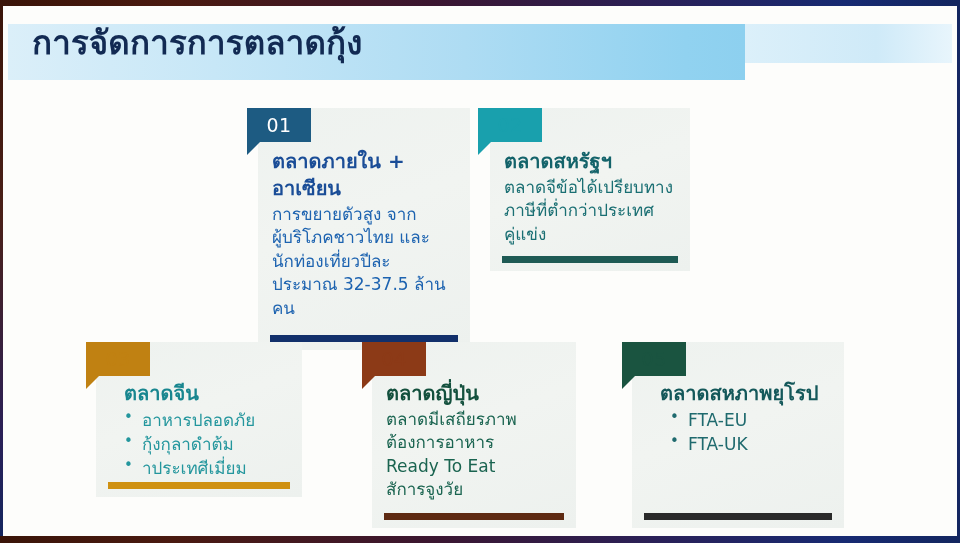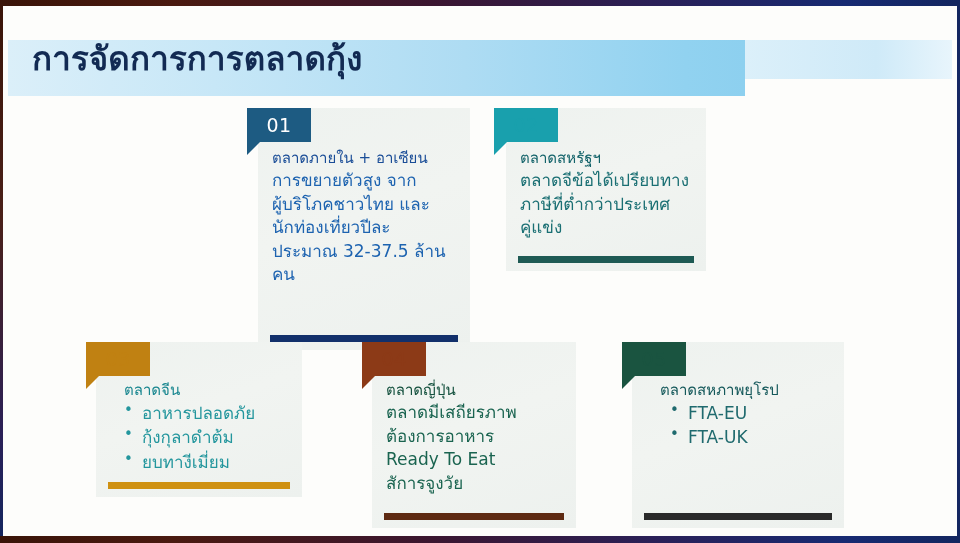--- a/index.html
+++ b/index.html
@@ -40,21 +40,21 @@
     height: 543px;
     background: linear-gradient(to bottom, #3a1408 0%, #4a2018 40%, #2a2057 80%, #13265f 100%);
   }
   .chrome-edge.left  { left: 0; }
   .chrome-edge.right { right: 0; background: linear-gradient(to bottom, #13265f 0%, #1b2a6b 50%, #13265f 100%); }
 
   
   .title-banner {
     position: absolute;
     left: 8px;
-    top: 40px;
+    top: 24px;
     width: 944px;
     height: 39px;
     background: linear-gradient(to right, #d9eef8 0%, #c3e5f6 20%, #a9daf2 55%, #8fd1f0 76%, #8ed0ef 77%, #dcf0fa 77.4%, #cfeaf8 92%, #e8f5fc 100%);
   }
 
   .title-banner-main {
     position: absolute;
     left: 0;
     top: 0;
     width: 737px;
@@ -108,22 +108,22 @@
   }
 
   .card-body {
     position: absolute;
     left: 0;
     right: 0;
     padding: 0 14px;
   }
 
   .card-heading {
-    font-size: 15px;
-    font-weight: 400;
+    font-size: 20px;
+    font-weight: 700;
     line-height: 1.35;
     margin-bottom: 1px;
   }
 
   .card-line {
     font-size: 17px;
     line-height: 1.38;
     font-weight: 400;
   }
 
@@ -154,21 +154,21 @@
 
   
   #card-01 { left: 258px; top: 108px; width: 212px; height: 242px; }
   #card-01 .card-tab { left: -11px; background: #1d5b82; color: #1d5b82; }
   #card-01 .card-tab span { color: #fff; }
   #card-01 .card-body { top: 40px; }
   #card-01 .card-heading { color: #1a4d97; }
   #card-01 .card-line { color: #1d63b0; }
   #card-01 .card-underline { background: #12306b; }
 
-  #card-02 { left: 506px; top: 108px; width: 200px; height: 163px; }
+  #card-02 { left: 490px; top: 108px; width: 200px; height: 163px; }
   #card-02 .card-tab { left: -12px; background: #19a0ad; color: #19a0ad; }
   #card-02 .card-body { top: 40px; }
   #card-02 .card-heading { color: #13636a; }
   #card-02 .card-line { color: #1a6f73; }
   #card-02 .card-underline { background: #1e5a54; }
 
   #card-03 { left: 96px; top: 342px; width: 206px; height: 155px; }
   #card-03 .card-tab { left: -10px; background: #c08112; color: #c08112; }
   #card-03 .card-body { top: 38px; }
   #card-03 .card-heading { color: #18868f; padding-left: 14px; }
@@ -235,21 +235,21 @@
 
   <div class="card" id="card-03">
     <div class="card-tab">
       <span>03</span>
     </div>
     <div class="card-body">
       <div class="card-heading">ตลาดจีน</div>
       <ul class="card-bullets">
         <li>อาหารปลอดภัย</li>
         <li>กุ้งกุลาดำต้ม</li>
-        <li>ยบทางีเมี่ยม</li>
+        <li>าประเทศีเมี่ยม</li>
       </ul>
     </div>
     <div class="card-underline"></div>
   </div>
 
   <div class="card" id="card-04">
     <div class="card-tab">
       <span>04</span>
     </div>
     <div class="card-body">

